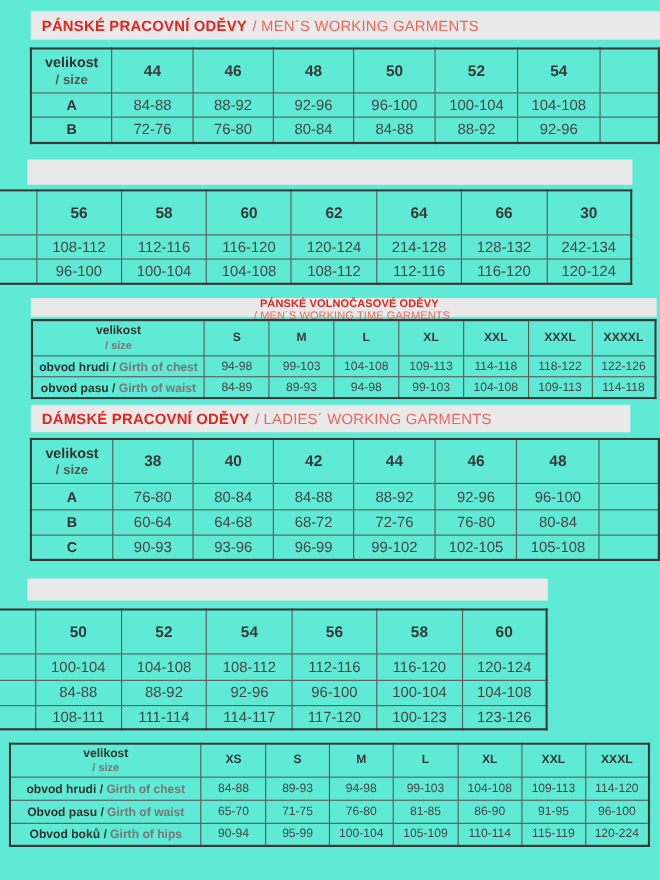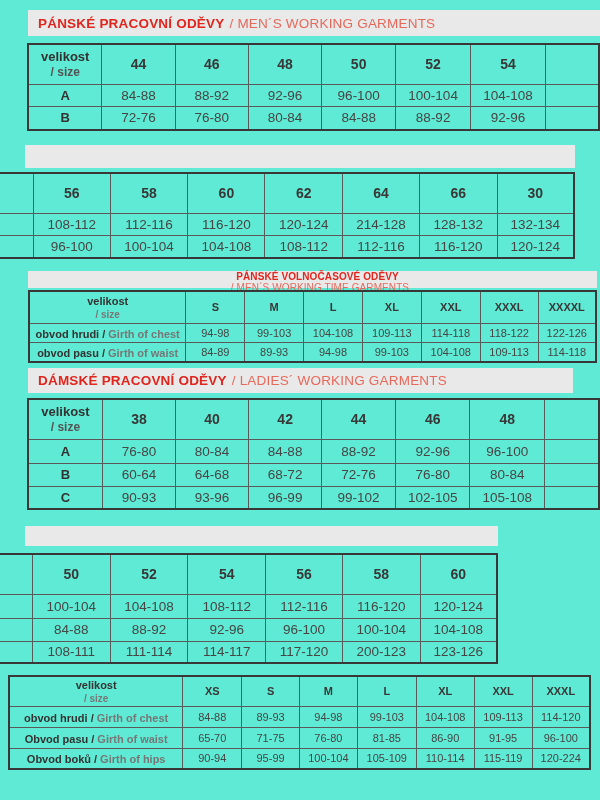--- a/index.html
+++ b/index.html
@@ -133,21 +133,21 @@
         <th class="chead">30</th>
       </tr>
       <tr class="h22">
         <th class="side"></th>
         <td>108-112</td>
         <td>112-116</td>
         <td>116-120</td>
         <td>120-124</td>
         <td>214-128</td>
         <td>128-132</td>
-        <td>132-134</td>
+        <td>242-134</td>
       </tr>
       <tr class="h23">
         <th class="side"></th>
         <td>96-100</td>
         <td>100-104</td>
         <td>104-108</td>
         <td>108-112</td>
         <td>112-116</td>
         <td>116-120</td>
         <td>120-124</td>
@@ -316,21 +316,21 @@
         <td>96-100</td>
         <td>100-104</td>
         <td>104-108</td>
       </tr>
       <tr class="h22">
         <th class="side"></th>
         <td>108-111</td>
         <td>111-114</td>
         <td>114-117</td>
         <td>117-120</td>
-        <td>200-123</td>
+        <td>100-123</td>
         <td>123-126</td>
       </tr>
     </tbody>
       </table>
   </div>
 
   <div class="wrap" id="t6wrap">
     <table class="szt small" id="t6">
       <colgroup>
           <col style="width:174px">

